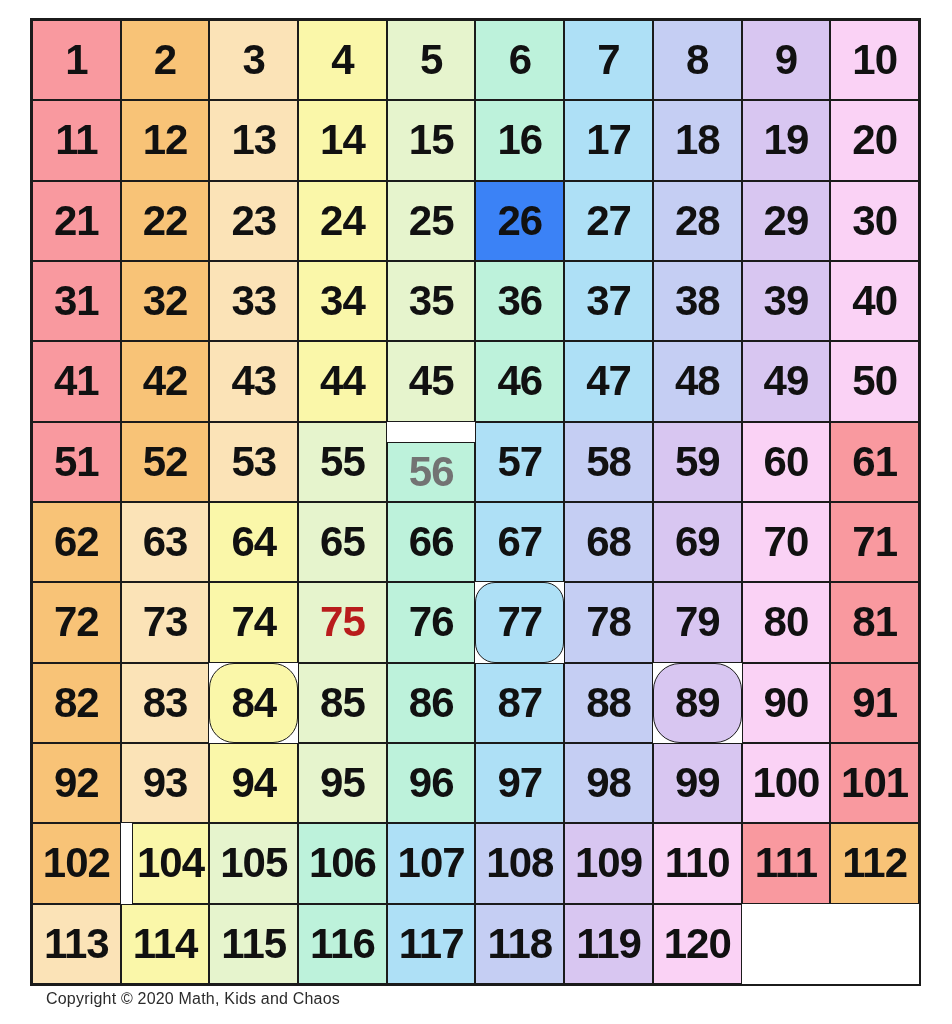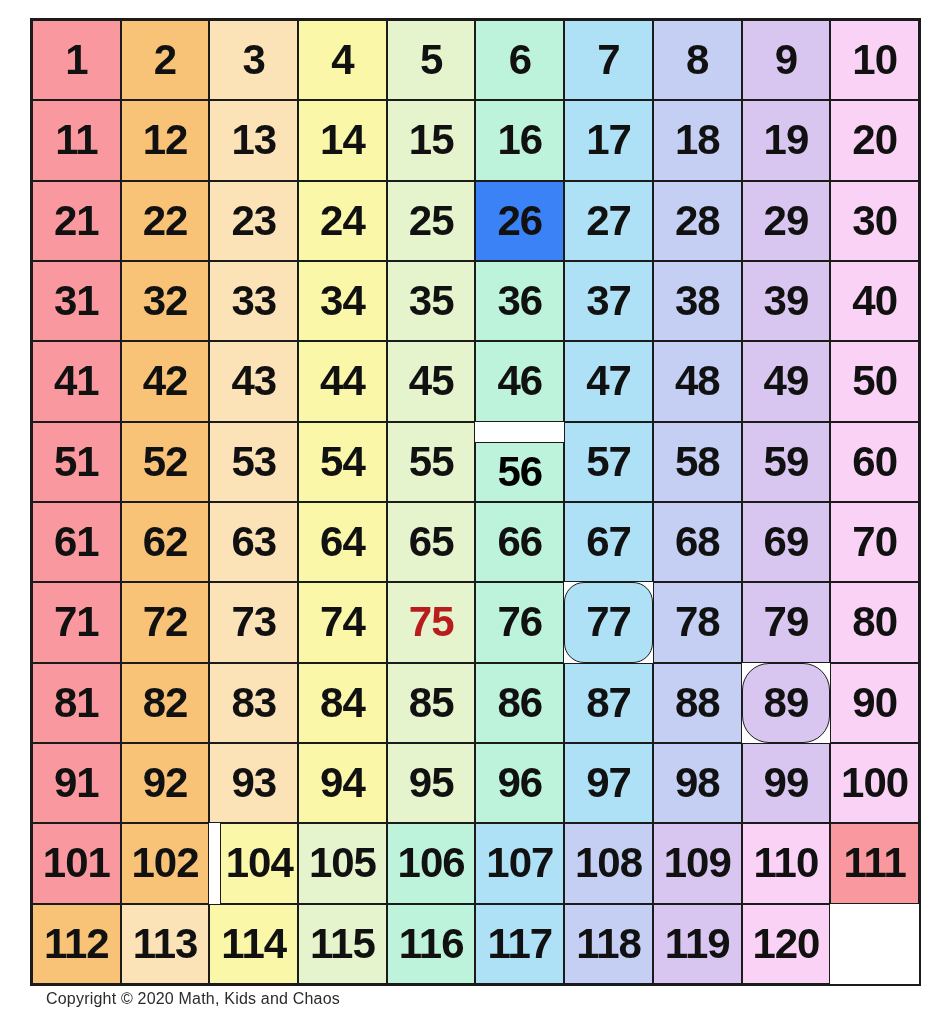--- a/index.html
+++ b/index.html
@@ -96,23 +96,22 @@
     <div class="cell" style="background: rgb(250, 247, 169); color: rgb(17, 17, 17);">44</div>
     <div class="cell" style="background: rgb(230, 244, 205); color: rgb(17, 17, 17);">45</div>
     <div class="cell" style="background: rgb(189, 242, 219); color: rgb(17, 17, 17);">46</div>
     <div class="cell" style="background: rgb(174, 224, 246); color: rgb(17, 17, 17);">47</div>
     <div class="cell" style="background: rgb(197, 206, 243); color: rgb(17, 17, 17);">48</div>
     <div class="cell" style="background: rgb(216, 198, 241); color: rgb(17, 17, 17);">49</div>
     <div class="cell" style="background: rgb(250, 210, 245); color: rgb(17, 17, 17);">50</div>
     <div class="cell" style="background: rgb(249, 153, 159); color: rgb(17, 17, 17);">51</div>
     <div class="cell" style="background: rgb(248, 195, 119); color: rgb(17, 17, 17);">52</div>
     <div class="cell" style="background: rgb(251, 227, 183); color: rgb(17, 17, 17);">53</div>
-    <div class="cell" style="background: rgb(250, 247, 169); color: rgb(17, 17, 17);">54</div>
     <div class="cell" style="background: rgb(230, 244, 205); color: rgb(17, 17, 17);">55</div>
-    <div class="cell" style="background: rgb(189, 242, 219); color: #000000; margin-top: 20px;">56</div>
+    <div class="cell" style="background: rgb(189, 242, 219); color: #737373; margin-top: 20px;">56</div>
     <div class="cell" style="background: rgb(174, 224, 246); color: rgb(17, 17, 17);">57</div>
     <div class="cell" style="background: rgb(197, 206, 243); color: rgb(17, 17, 17);">58</div>
     <div class="cell" style="background: rgb(216, 198, 241); color: rgb(17, 17, 17);">59</div>
     <div class="cell" style="background: rgb(250, 210, 245); color: rgb(17, 17, 17);">60</div>
     <div class="cell" style="background: rgb(249, 153, 159); color: rgb(17, 17, 17);">61</div>
     <div class="cell" style="background: rgb(248, 195, 119); color: rgb(17, 17, 17);">62</div>
     <div class="cell" style="background: rgb(251, 227, 183); color: rgb(17, 17, 17);">63</div>
     <div class="cell" style="background: rgb(250, 247, 169); color: rgb(17, 17, 17);">64</div>
     <div class="cell" style="background: rgb(230, 244, 205); color: rgb(17, 17, 17);">65</div>
     <div class="cell" style="background: rgb(189, 242, 219); color: rgb(17, 17, 17);">66</div>
@@ -126,21 +125,21 @@
     <div class="cell" style="background: rgb(250, 247, 169); color: rgb(17, 17, 17);">74</div>
     <div class="cell" style="background: rgb(230, 244, 205); color: #b91c1c;">75</div>
     <div class="cell" style="background: rgb(189, 242, 219); color: rgb(17, 17, 17);">76</div>
     <div class="cell" style="background: rgb(174, 224, 246); color: rgb(17, 17, 17); border-radius: 20px;">77</div>
     <div class="cell" style="background: rgb(197, 206, 243); color: rgb(17, 17, 17);">78</div>
     <div class="cell" style="background: rgb(216, 198, 241); color: rgb(17, 17, 17);">79</div>
     <div class="cell" style="background: rgb(250, 210, 245); color: rgb(17, 17, 17);">80</div>
     <div class="cell" style="background: rgb(249, 153, 159); color: rgb(17, 17, 17);">81</div>
     <div class="cell" style="background: rgb(248, 195, 119); color: rgb(17, 17, 17);">82</div>
     <div class="cell" style="background: rgb(251, 227, 183); color: rgb(17, 17, 17);">83</div>
-    <div class="cell" style="background: rgb(250, 247, 169); color: rgb(17, 17, 17);">84</div>
+    <div class="cell" style="background: rgb(250, 247, 169); color: rgb(17, 17, 17); border-radius: 25px;">84</div>
     <div class="cell" style="background: rgb(230, 244, 205); color: rgb(17, 17, 17);">85</div>
     <div class="cell" style="background: rgb(189, 242, 219); color: rgb(17, 17, 17);">86</div>
     <div class="cell" style="background: rgb(174, 224, 246); color: rgb(17, 17, 17);">87</div>
     <div class="cell" style="background: rgb(197, 206, 243); color: rgb(17, 17, 17);">88</div>
     <div class="cell" style="background: rgb(216, 198, 241); color: rgb(17, 17, 17); border-radius: 27px;">89</div>
     <div class="cell" style="background: rgb(250, 210, 245); color: rgb(17, 17, 17);">90</div>
     <div class="cell" style="background: rgb(249, 153, 159); color: rgb(17, 17, 17);">91</div>
     <div class="cell" style="background: rgb(248, 195, 119); color: rgb(17, 17, 17);">92</div>
     <div class="cell" style="background: rgb(251, 227, 183); color: rgb(17, 17, 17);">93</div>
     <div class="cell" style="background: rgb(250, 247, 169); color: rgb(17, 17, 17);">94</div>

